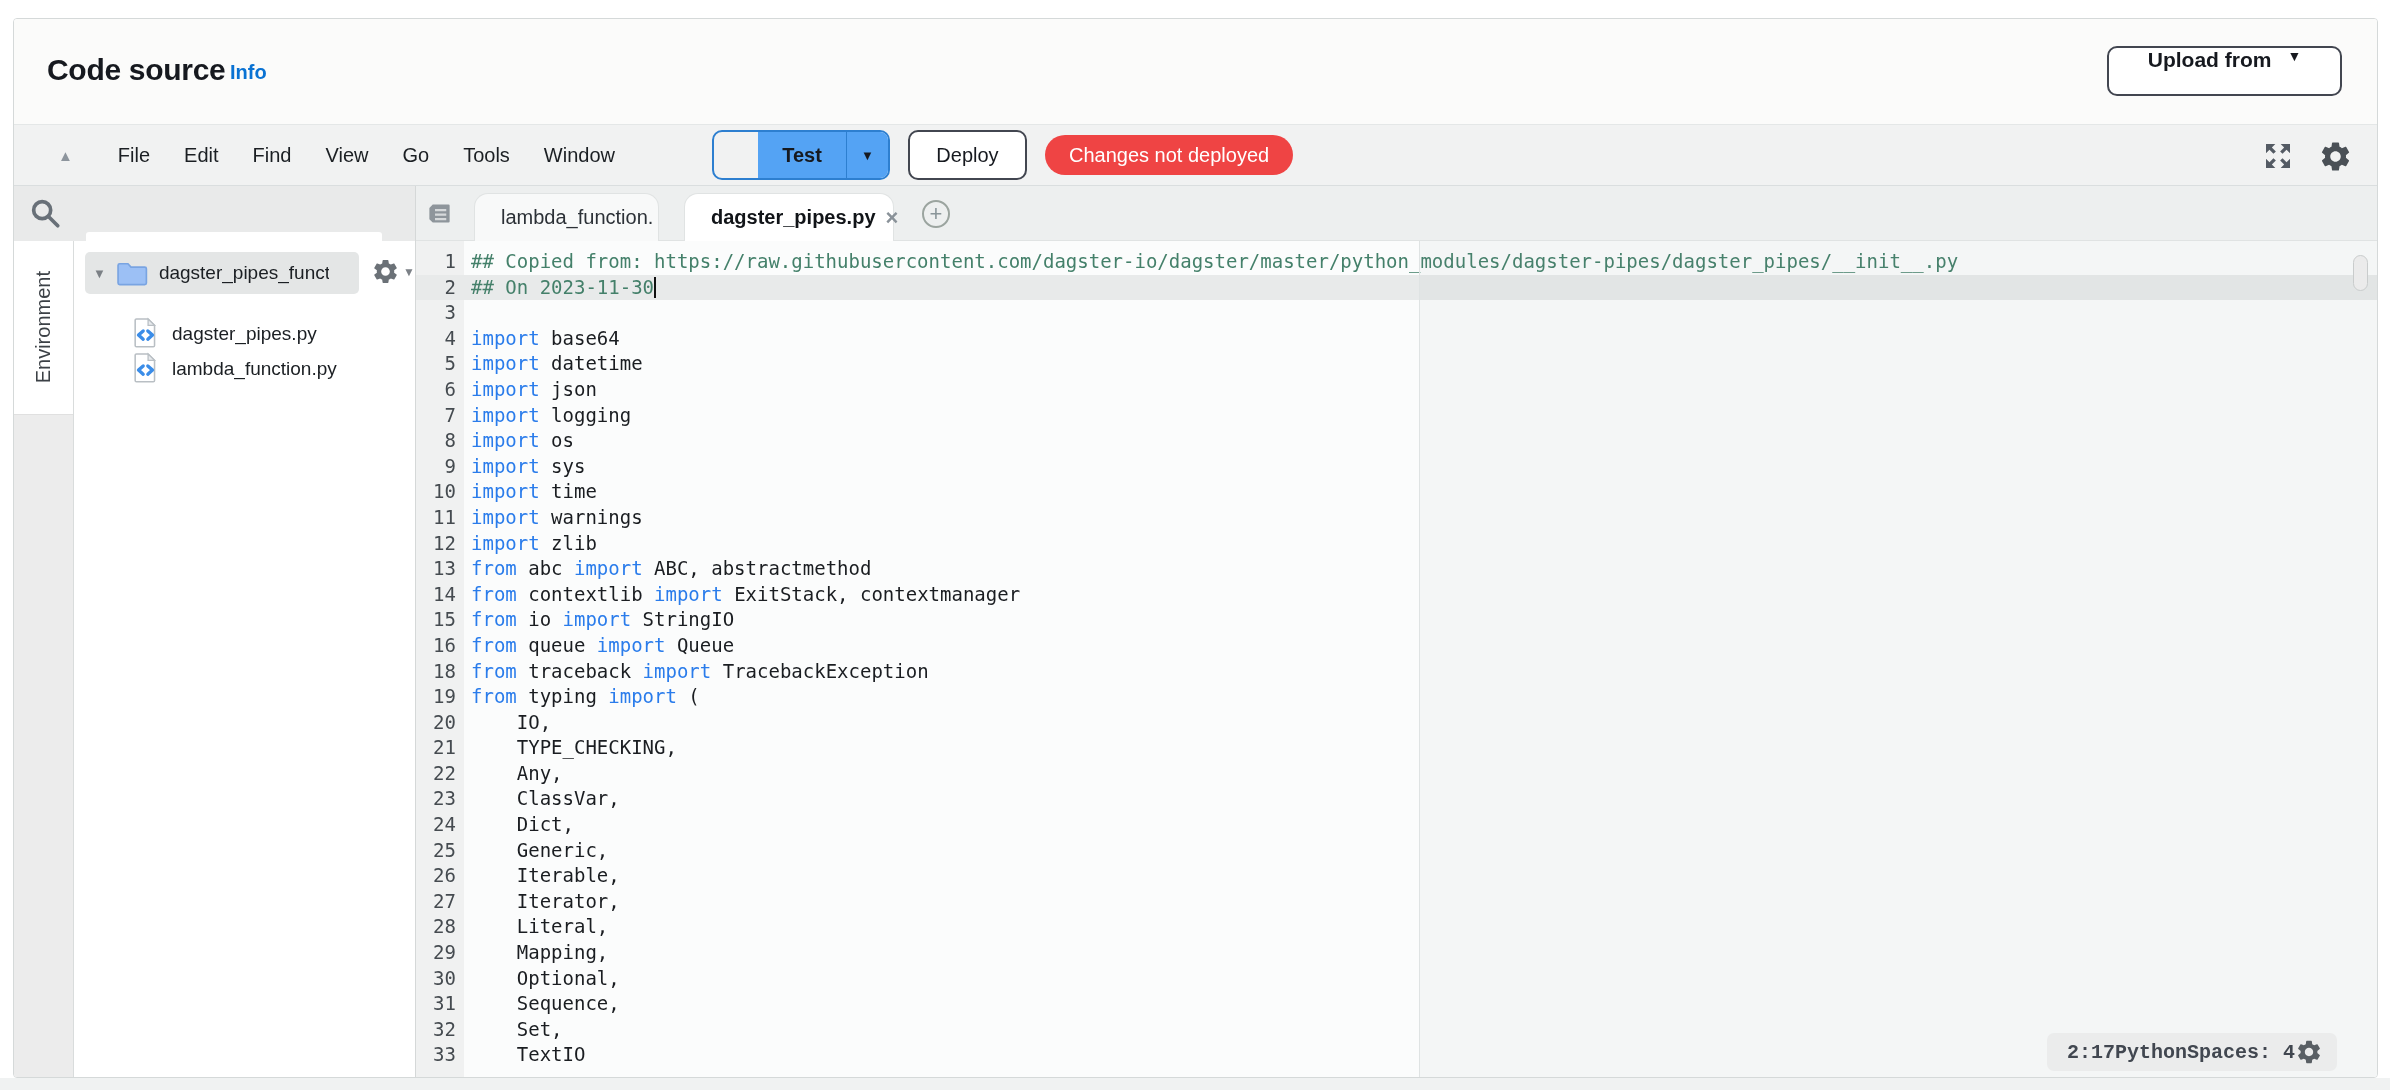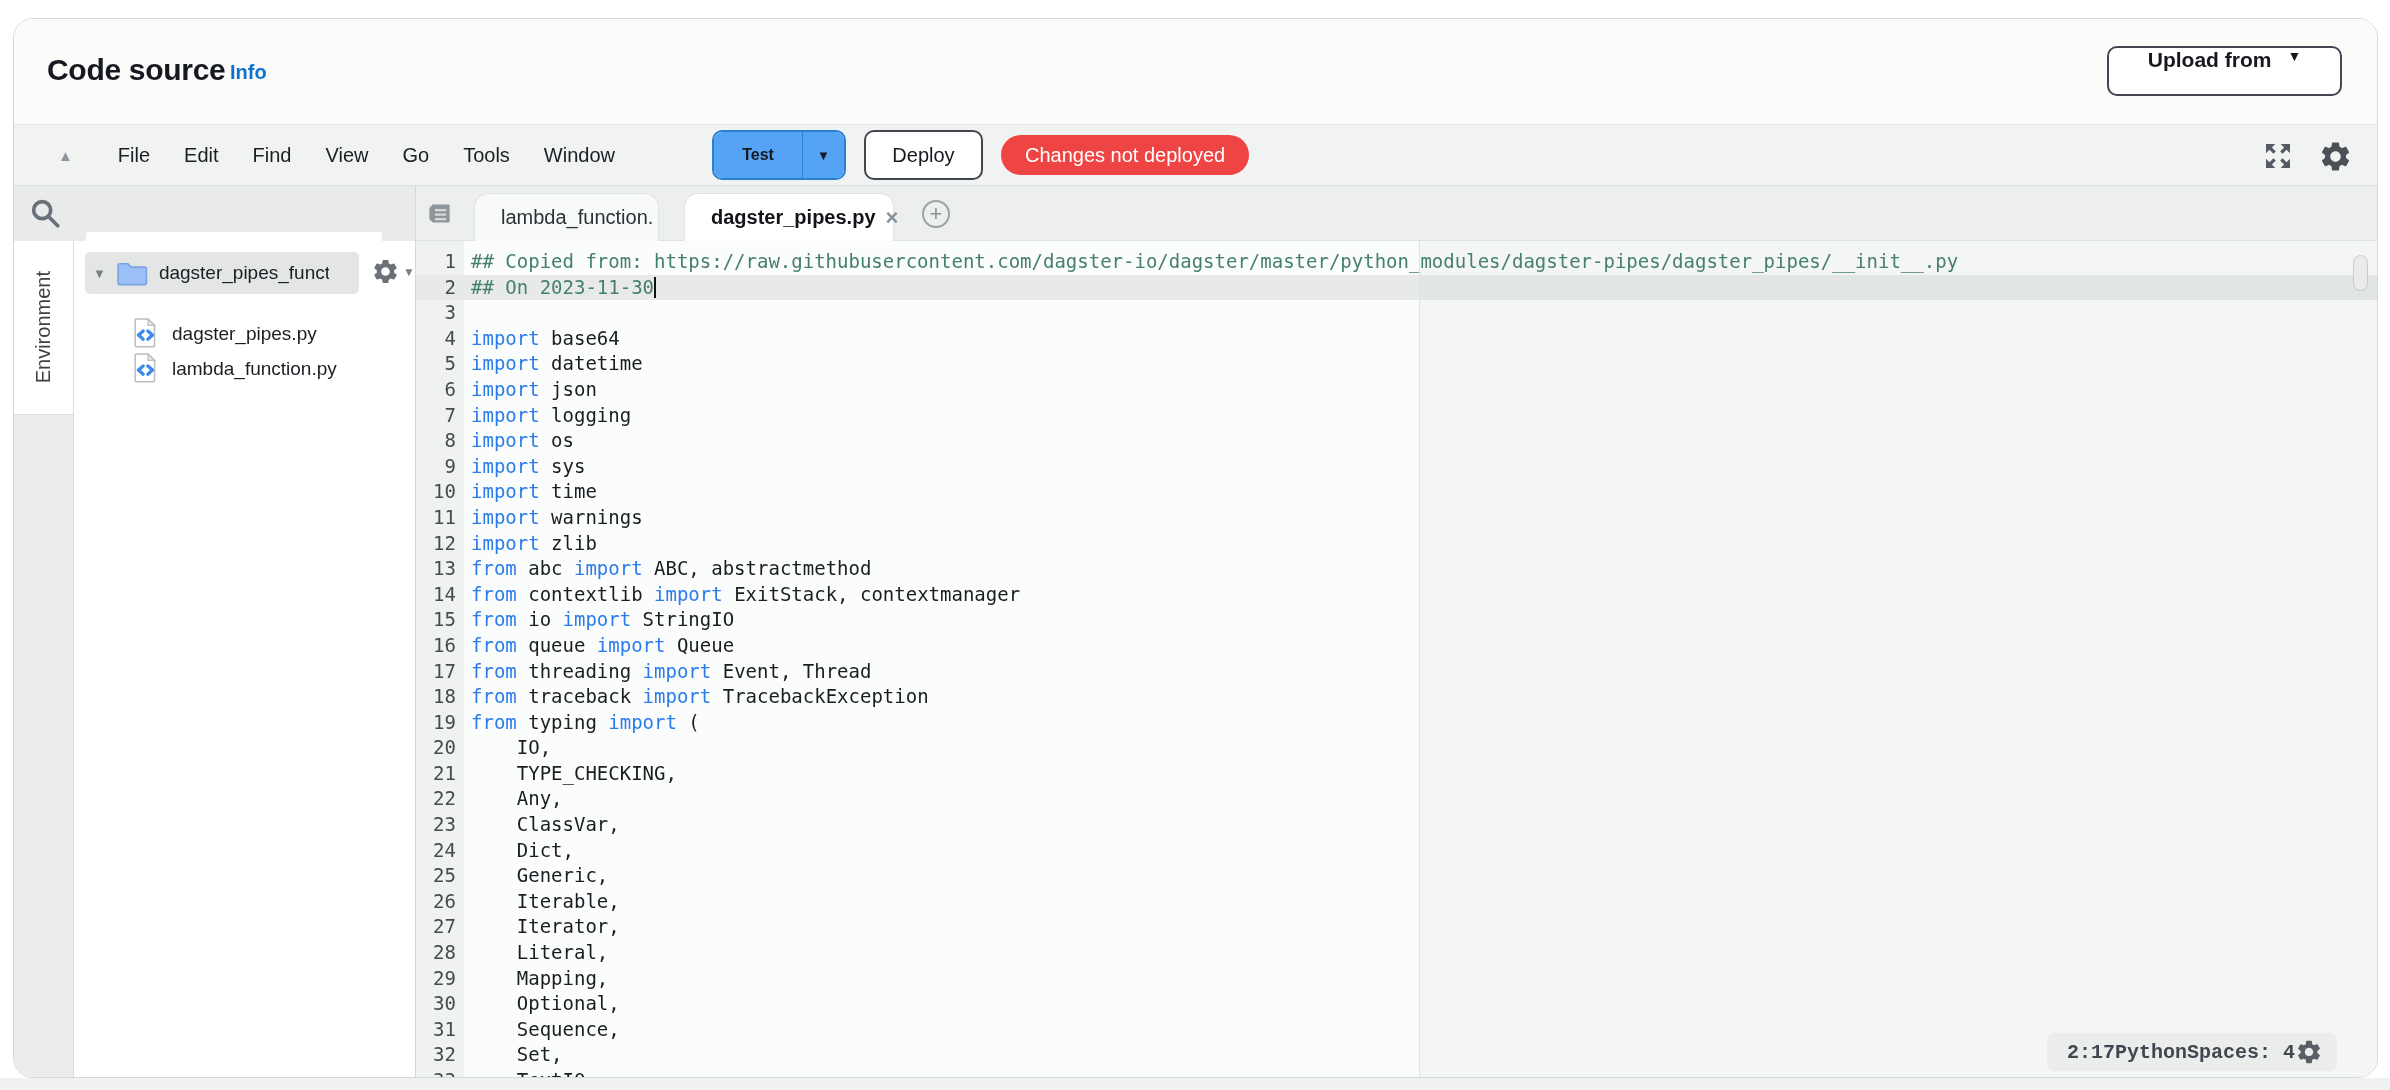--- a/index.html
+++ b/index.html
@@ -1,40 +1,40 @@
 <!DOCTYPE html>
 <html><head>
 <meta charset="utf-8">
 <style>
   * { margin:0; padding:0; box-sizing:border-box; }
   html,body { width:2390px; height:1090px; background:#ffffff; font-family:"Liberation Sans", sans-serif; overflow:hidden; }
 
   .page-bottom-strip { position:absolute; left:0; top:1078px; width:2390px; height:12px; background:#f0f2f2; }
 
   .widget { position:absolute; left:13px; top:18px; width:2365px; height:1060px;
-            background:#fff; border:1px solid #d5d9d9; border-radius:20px; overflow:hidden; }
+            background:#fff; border:1px solid #d5d9d9; border-radius:4px; overflow:hidden; }
 
   
   .cs-header { position:absolute; left:0; top:0; width:100%; height:105px; background:#fbfbfa; }
   .cs-title { position:absolute; left:33px; top:34px; font-size:30px; font-weight:bold; color:#16191f; letter-spacing:-0.3px; }
   .cs-info { position:absolute; left:216px; top:42px; font-size:20px; font-weight:bold; color:#0972d3; cursor:pointer; }
   .upload-btn { position:absolute; right:35px; top:27px; width:235px; height:50px; background:#fff;
                 border:2px solid #424650; border-radius:10px; display:flex; justify-content:center;
                 gap:16px; font-size:21px; font-weight:bold; color:#16191f; cursor:pointer; }
   .upload-btn .dd-caret { font-size:14px; }
 
   
   .menubar { position:absolute; left:0; top:105px; width:100%; height:62px; background:#f1f2f2; border-top:1px solid #e4e7e7; border-bottom:1px solid #dadedf; display:flex; align-items:center; }
   .collapse-tri { margin-left:44px; font-size:15px; color:#8d959d; cursor:pointer; }
   .menu-items { display:flex; margin-left:28px; }
   .menu-item { padding:0 17px; font-size:20px; color:#1b1f23; cursor:pointer; }
   .run-cluster { display:flex; align-items:center; margin-left:80px; }
   .test-btn { display:flex; height:50px; border:2px solid #2d7fd0; border-radius:10px; overflow:hidden; cursor:pointer; }
   .test-main { width:88px; background:#54a3f4; display:flex; align-items:center; justify-content:center;
-               font-size:16px; font-weight:bold; color:#16191f; }
+               font-size:20px; font-weight:bold; color:#16191f;margin-left:44px; }
   .test-caret { width:42px; background:#54a3f4; border-left:1px solid #2d7fd0; display:flex; align-items:center; justify-content:center; font-size:13px; color:#16191f; }
   .deploy-btn { margin-left:18px; width:119px; height:50px; background:#fff; border:2px solid #424650; border-radius:10px;
                 display:flex; align-items:center; justify-content:center; font-size:20px; font-weight:normal; color:#16191f; cursor:pointer; }
   .badge { margin-left:18px; height:40px; padding:0 24px; background:#ef4444; border-radius:22px;
            display:flex; align-items:center; font-size:20px; color:#ffffff; }
   .menubar-right { position:absolute; right:24px; top:0; height:62px; display:flex; align-items:center; gap:24px; }
   .icon-btn { cursor:pointer; display:flex; align-items:center; }
 
   
   .row3 { position:absolute; left:0; top:167px; width:100%; height:55px; display:flex; }
@@ -281,24 +281,20 @@
           </div>
           <div class="code-line">
             <span class="ln">15</span>
             <span class="code-text"><span class="tok-kw">from</span><span class="tok-pl"> io </span><span class="tok-kw">import</span><span class="tok-pl"> StringIO</span></span>
           </div>
           <div class="code-line">
             <span class="ln">16</span>
             <span class="code-text"><span class="tok-kw">from</span><span class="tok-pl"> queue </span><span class="tok-kw">import</span><span class="tok-pl"> Queue</span></span>
           </div>
           <div class="code-line">
-            <span class="ln">17</span>
-            <span class="code-text"><span class="tok-kw">from</span><span class="tok-pl"> threading </span><span class="tok-kw">import</span><span class="tok-pl"> Event, Thread</span></span>
-          </div>
-          <div class="code-line">
             <span class="ln">18</span>
             <span class="code-text"><span class="tok-kw">from</span><span class="tok-pl"> traceback </span><span class="tok-kw">import</span><span class="tok-pl"> TracebackException</span></span>
           </div>
           <div class="code-line">
             <span class="ln">19</span>
             <span class="code-text"><span class="tok-kw">from</span><span class="tok-pl"> typing </span><span class="tok-kw">import</span><span class="tok-pl"> (</span></span>
           </div>
           <div class="code-line">
             <span class="ln">20</span>
             <span class="code-text"><span class="tok-pl">    IO,</span></span>

